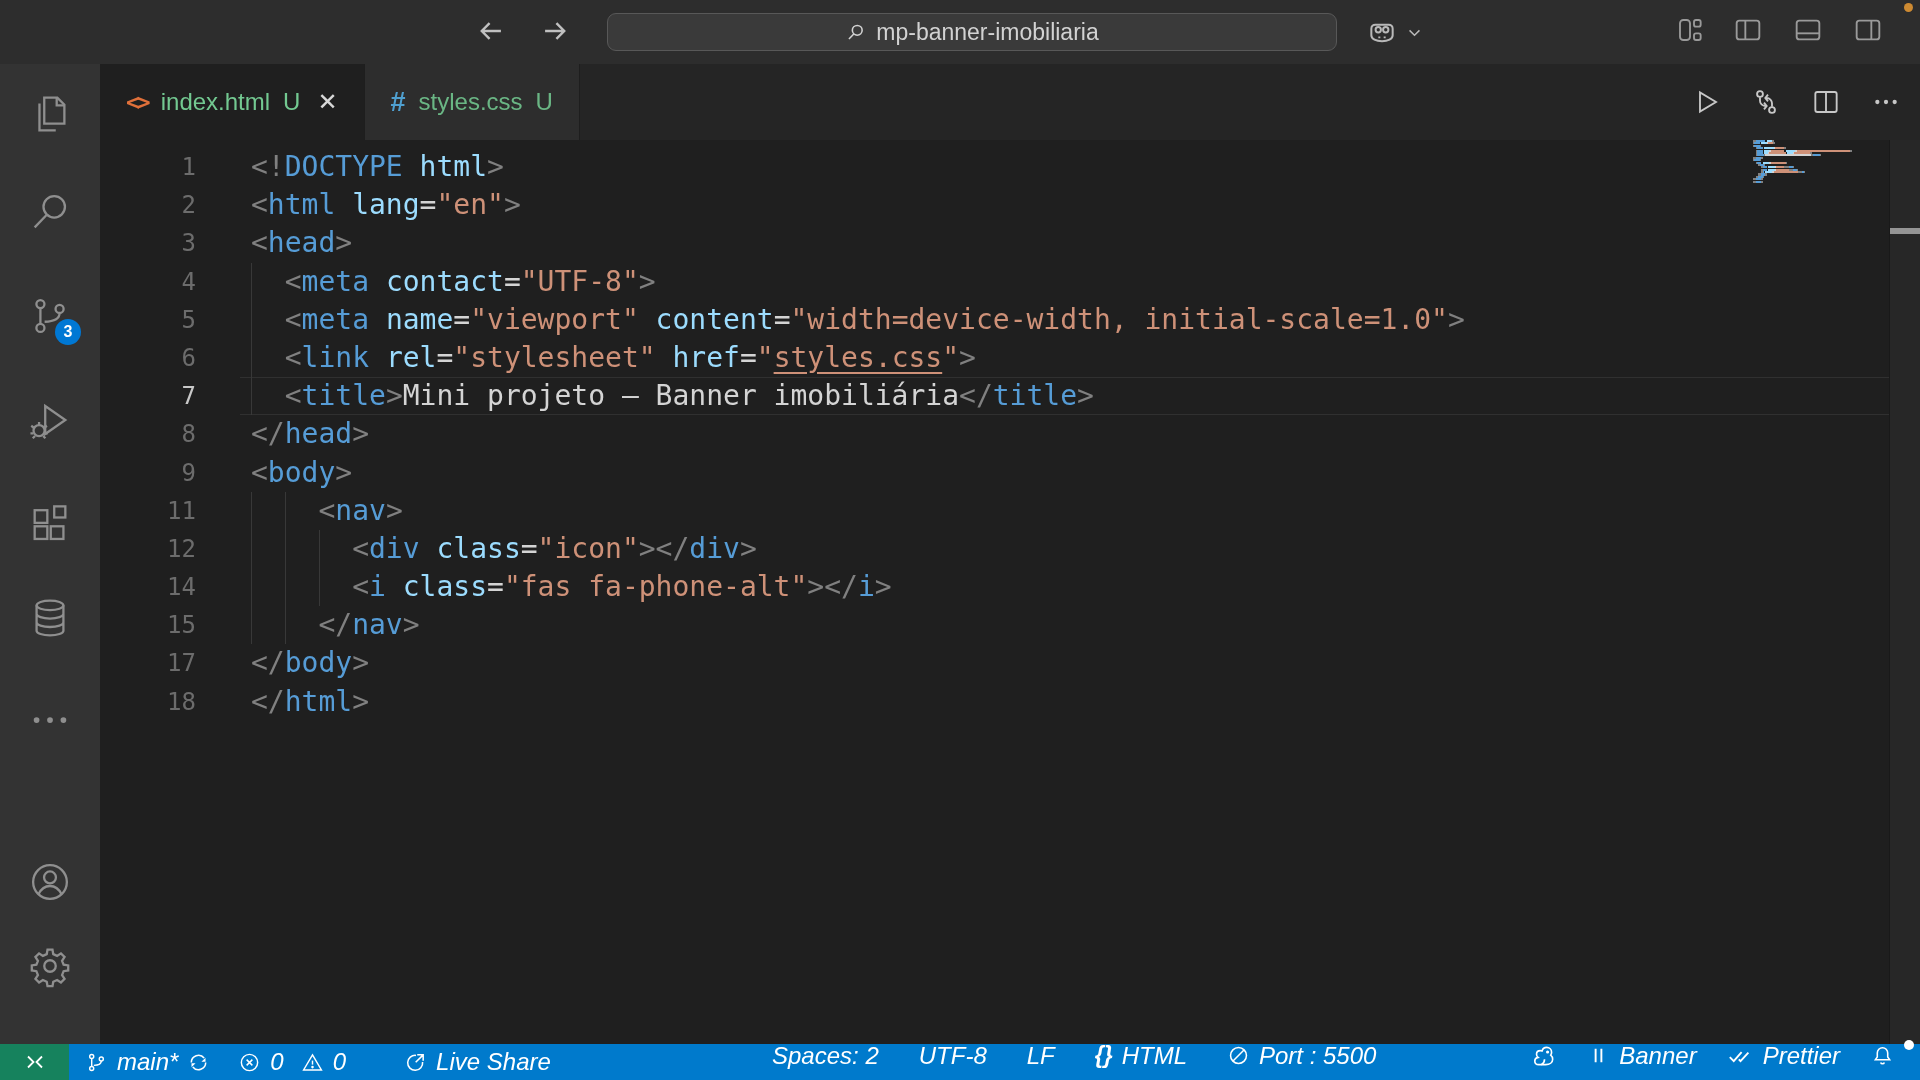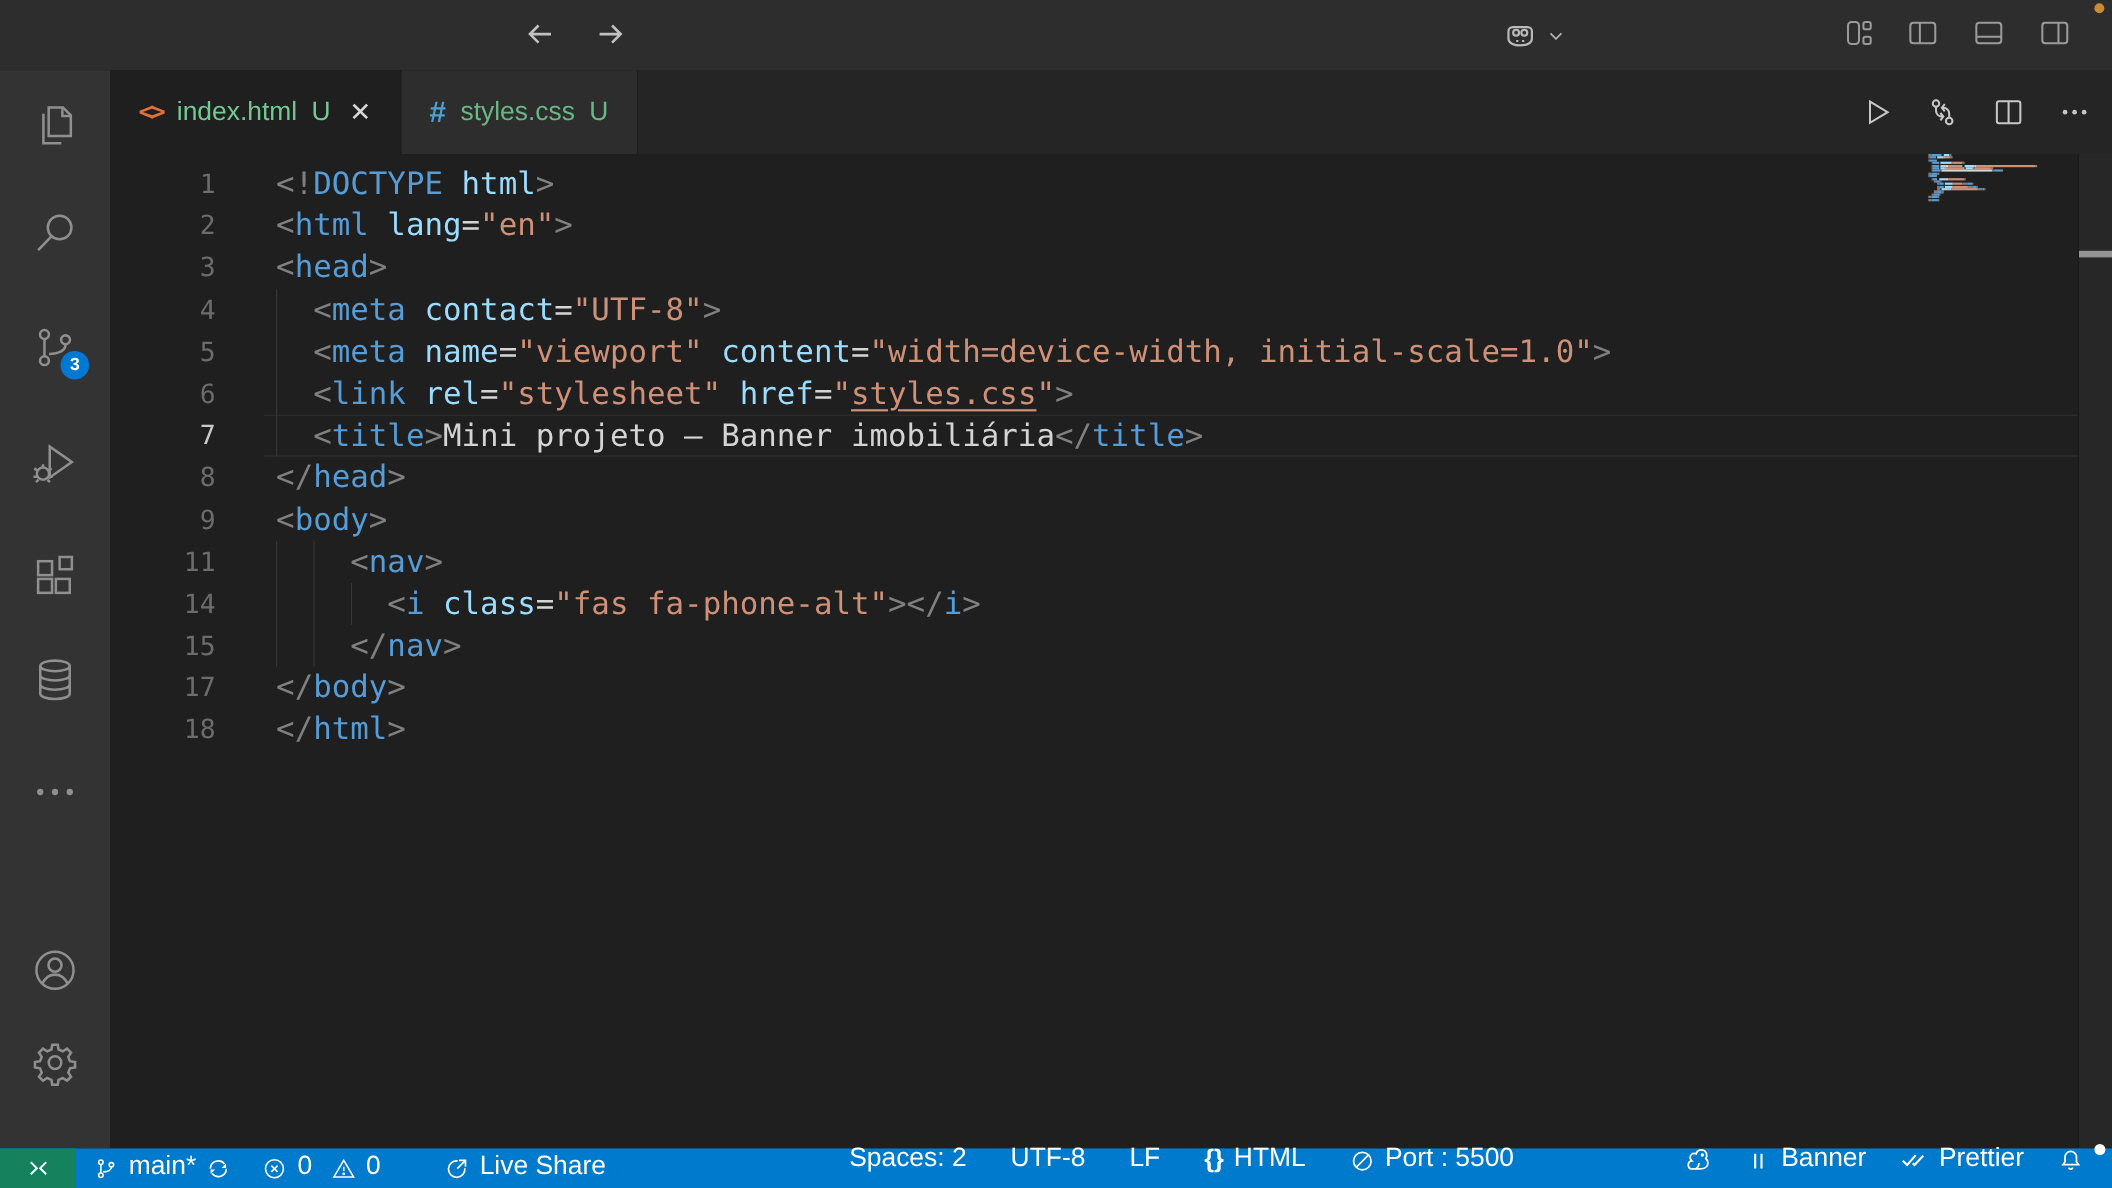--- a/index.html
+++ b/index.html
@@ -60,21 +60,21 @@
   .mm-line { height:2.4px; white-space:nowrap; }
   .mm-b { display:inline-block; height:2.1px; vertical-align:top; }
 
   #ruler { position:absolute; right:0; top:0; bottom:0; width:31px; background:#272727; border-left:1px solid #191919; }
   #ruler-marker { position:absolute; left:0; right:0; height:6px; background:#949494; }
 
   
   #statusbar { position:absolute; left:0; top:1044px; width:1920px; height:36px;
     background:#007acc; color:#fff; font-size:24px; display:flex; align-items:center; }
   #remote-ind { width:69px; height:36px; display:flex; align-items:center; justify-content:center; }
-  .sb-item { display:flex; align-items:flex-end; gap:9px; padding:0 14px; height:23px; }
+  .sb-item { display:flex; align-items:center; gap:9px; padding:0 14px; height:23px;font-style:italic; }
   .sb-item svg { width:23px; height:23px; }
   #sb-left { display:flex; margin-left:2px; }
   #sb-mid { position:absolute; left:752px; top:0; height:36px; display:flex; }
   #sb-mid .sb-item { padding:0 20px; }
   #sb-right { position:absolute; right:10px; top:0; height:36px; display:flex; }
   #sb-right .sb-item { padding:0 15px; }
   .braces { font-weight:bold; font-size:23px; }
   #bell-wrap { position:relative; }
   #bell-dot { position:absolute; right:-4px; top:-4px; width:10px; height:10px; border-radius:50%; background:#fff; }
 </style>
@@ -82,20 +82,27 @@
 <body>
 
 <div id="titlebar">
   <svg class="nav-arrow" style="left:474px" viewBox="0 0 24 24" fill="none" stroke="currentColor" stroke-width="1.7">
       <path d="M19 12H5.5M11 6.5L5.5 12l5.5 5.5"></path>
     </svg>
   <svg class="nav-arrow" style="left:538px" viewBox="0 0 24 24" fill="none" stroke="currentColor" stroke-width="1.7">
       <path d="M5 12h13.5M13 6.5l5.5 5.5-5.5 5.5"></path>
     </svg>
 
+  <div id="cmd-center">
+    <svg width="21" height="21" viewBox="0 0 24 24" fill="none" stroke="currentColor" stroke-width="1.8">
+        <circle cx="14" cy="9.5" r="5.6"></circle>
+        <path d="M10 13.8L4.5 19.5"></path>
+      </svg>
+    <span>mp-banner-imobiliaria</span>
+  </div>
 
   <div id="copilot">
     <svg width="36" height="32" viewBox="0 0 24 24" fill="none" stroke="currentColor" stroke-width="1.5">
       <path d="M7 6.5h10c1.7 0 3 1.3 3 3v5c0 2.8-3.6 4.5-8 4.5s-8-1.7-8-4.5v-5c0-1.7 1.3-3 3-3z"></path>
       <circle cx="9.2" cy="10.3" r="2"></circle>
         <circle cx="14.8" cy="10.3" r="2"></circle>
       <path d="M10 15.3v1.4M14 15.3v1.4"></path>
     </svg>
     <svg width="17" height="17" viewBox="0 0 24 24" fill="none" stroke="currentColor" stroke-width="2">
         <path d="M5 9l7 7 7-7"></path>
@@ -265,20 +272,27 @@
       </div>
       <div class="line">
         <div class="ln">9</div>
         <div class="lc"><span class="tk-p">&lt;</span><span class="tk-t">body</span><span class="tk-p">&gt;</span></div>
       </div>
       <div class="line">
         <i class="guide" style="left: 151px;"></i>
         <i class="guide" style="left: 184.84px;"></i>
         <div class="ln">11</div>
         <div class="lc">    <span class="tk-p">&lt;</span><span class="tk-t">nav</span><span class="tk-p">&gt;</span></div>
+      </div>
+      <div class="line">
+        <i class="guide" style="left: 151px;"></i>
+        <i class="guide" style="left: 184.84px;"></i>
+        <i class="guide" style="left: 218.68px;"></i>
+        <div class="ln">12</div>
+        <div class="lc">      <span class="tk-p">&lt;</span><span class="tk-t">div</span><span class="tk-w"> </span><span class="tk-a">class</span><span class="tk-w">=</span><span class="tk-s">"icon"</span><span class="tk-p">&gt;&lt;/</span><span class="tk-t">div</span><span class="tk-p">&gt;</span></div>
       </div>
       <div class="line">
         <i class="guide" style="left: 151px;"></i>
         <i class="guide" style="left: 184.84px;"></i>
         <i class="guide" style="left: 218.68px;"></i>
         <div class="ln">14</div>
         <div class="lc">      <span class="tk-p">&lt;</span><span class="tk-t">i</span><span class="tk-w"> </span><span class="tk-a">class</span><span class="tk-w">=</span><span class="tk-s">"fas fa-phone-alt"</span><span class="tk-p">&gt;&lt;/</span><span class="tk-t">i</span><span class="tk-p">&gt;</span></div>
       </div>
       <div class="line">
         <i class="guide" style="left: 151px;"></i>

